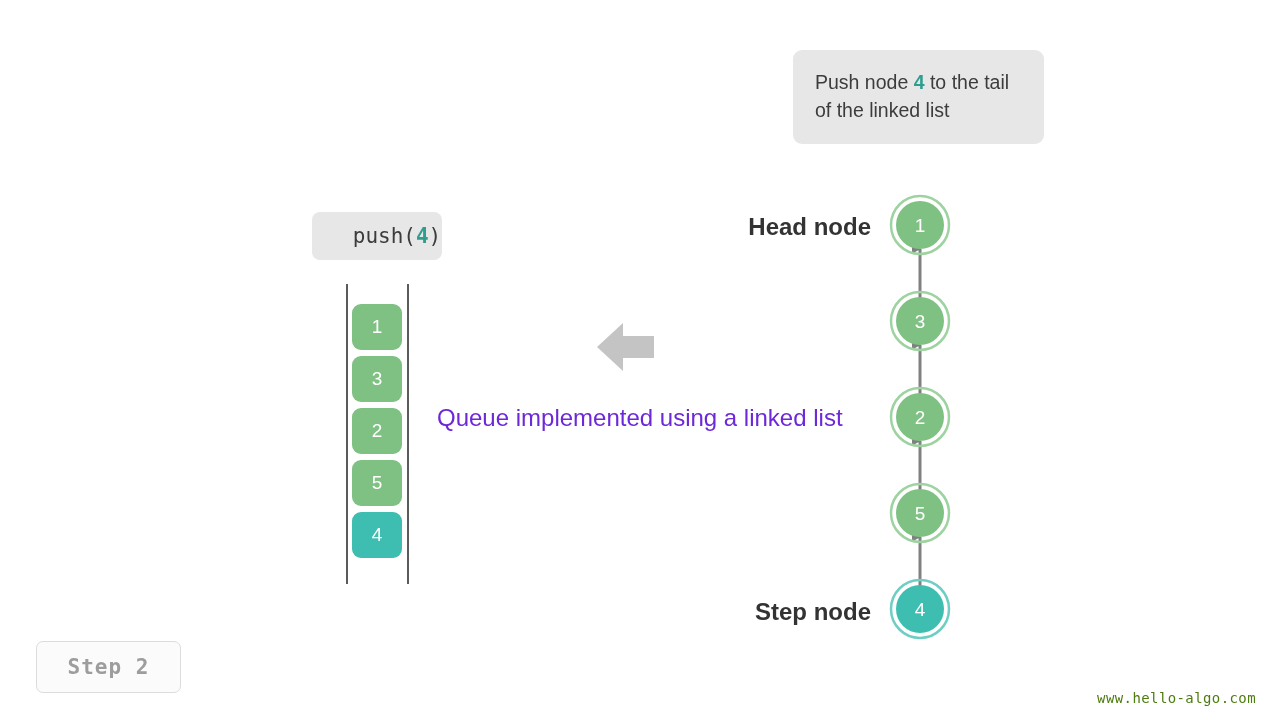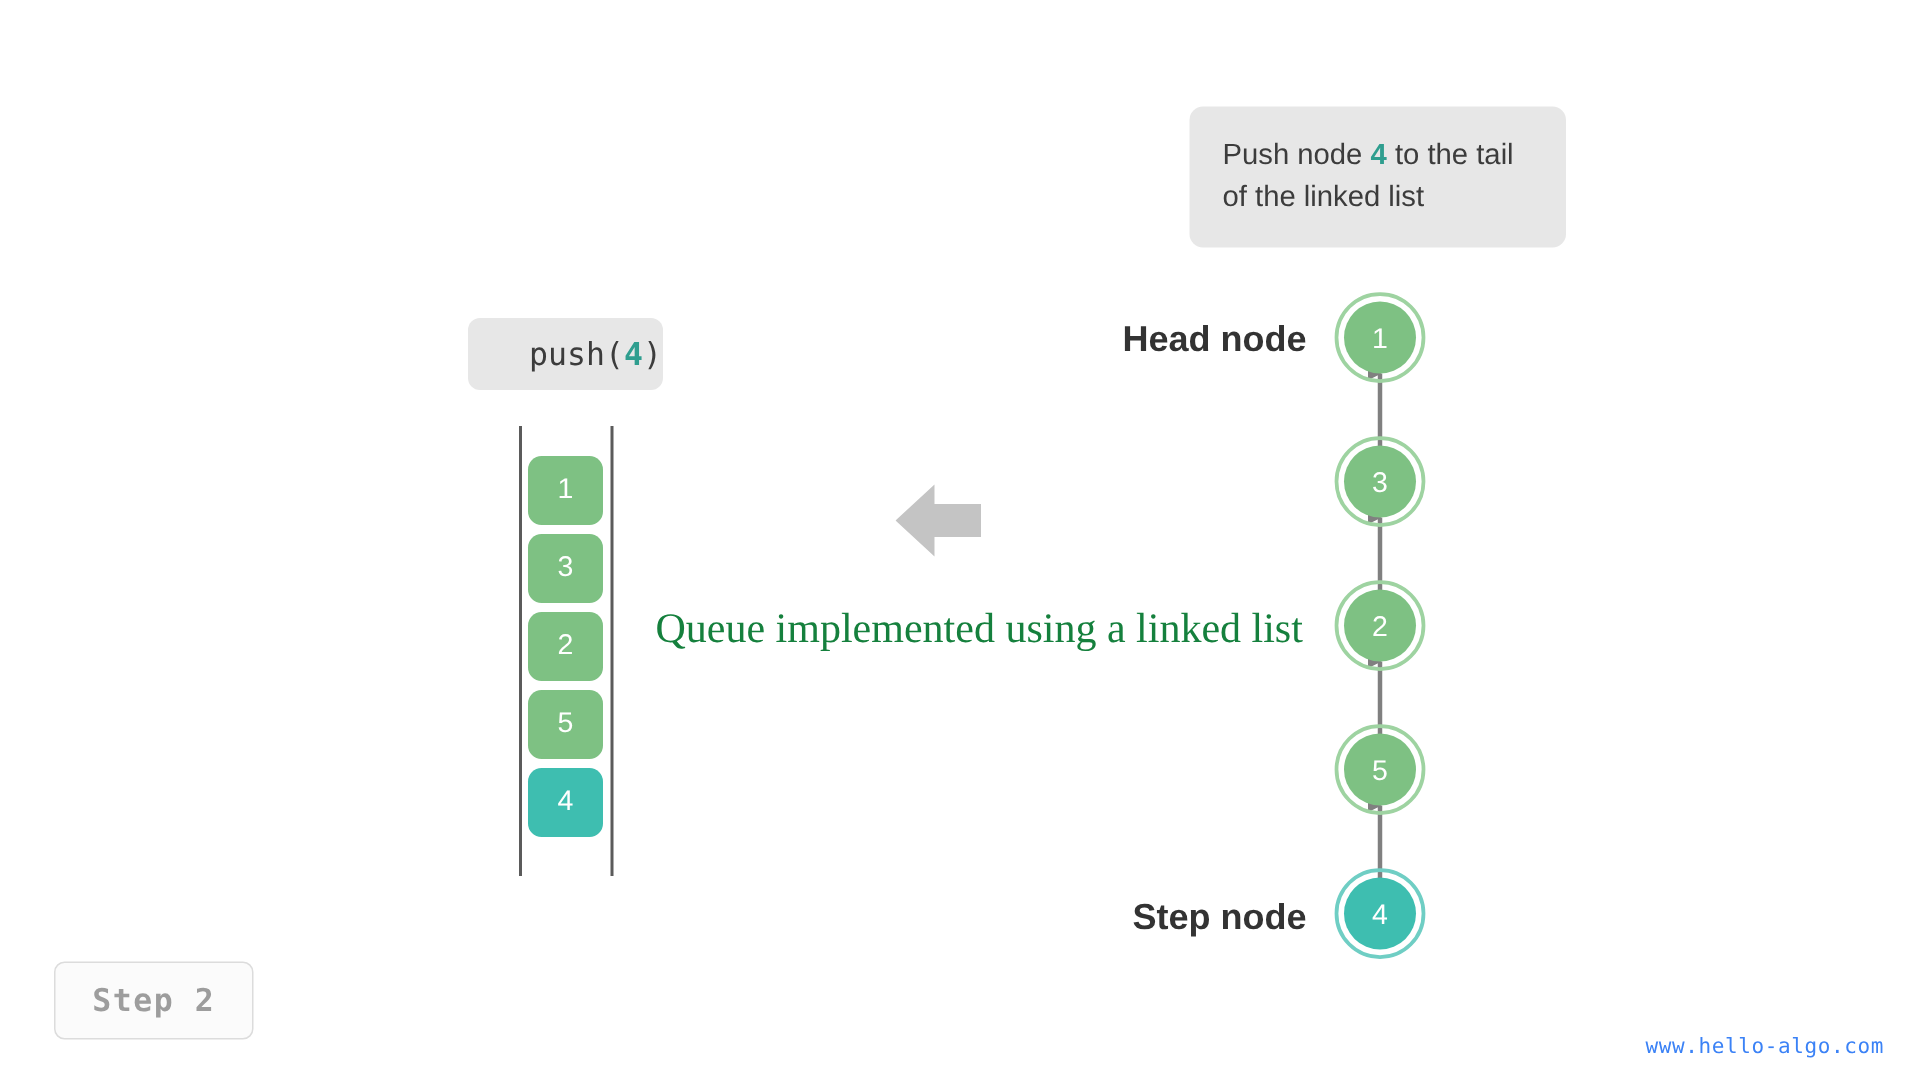--- a/index.html
+++ b/index.html
@@ -13,21 +13,21 @@
     position: relative;
     overflow: hidden;
     font-family: "Liberation Sans", sans-serif;
     -webkit-font-smoothing: antialiased;
   }
 
   
   .callout {
     position: absolute;
     left: 793px;
-    top: 71px;
+    top: 50px;
     width: 251px;
     box-sizing: border-box;
     background: #e7e7e7;
     border-radius: 9px;
     padding: 18px 22px 20px 22px;
     color: #3c3c3c;
     font-size: 19.5px;
     line-height: 28px;
   }
   .callout .hl {
@@ -105,24 +105,23 @@
     left: 597px;
     top: 320px;
     width: 57px;
     height: 54px;
   }
   
   .caption {
     position: absolute;
     left: 437px;
     top: 404px;
-    font-size: 28px;
-    color: #15803d;
+    font-size: 24px;
+    color: #6d28d9;
     white-space: nowrap;
-    font-family: Liberation Serif, serif;
   }
 
   
   .linked-list {
     position: absolute;
     left: 880px;
     top: 188px;
     width: 80px;
     height: 460px;
   }
@@ -137,21 +136,21 @@
     text-align: right;
   }
   .side-label.head { left: 650px; top: 213px; width: 221px; }
   .side-label.tail { left: 650px; top: 598px; width: 221px; }
 
   
   .step-badge {
     position: absolute;
     left: 36px;
     top: 641px;
-    width: 133px;
+    width: 145px;
     height: 52px;
     box-sizing: border-box;
     background: #fbfbfb;
     border: 1px solid #dcdcdc;
     border-radius: 7px;
     display: flex;
     align-items: center;
     justify-content: center;
     font-family: "DejaVu Sans Mono", "Liberation Mono", monospace;
     font-size: 21px;
@@ -160,21 +159,21 @@
     letter-spacing: 1px;
   }
 
   
   .watermark {
     position: absolute;
     right: 24px;
     bottom: 14px;
     font-family: "DejaVu Sans Mono", "Liberation Mono", monospace;
     font-size: 14px;
-    color: #3b82f6;
+    color: #4d7c0f;
     letter-spacing: 0.4px;
   }
 </style>
 </head>
 <body>
 
 <div class="callout">
   <span>Push node </span><span class="hl">4</span><span> to the tail of the linked list</span>
 </div>
 

